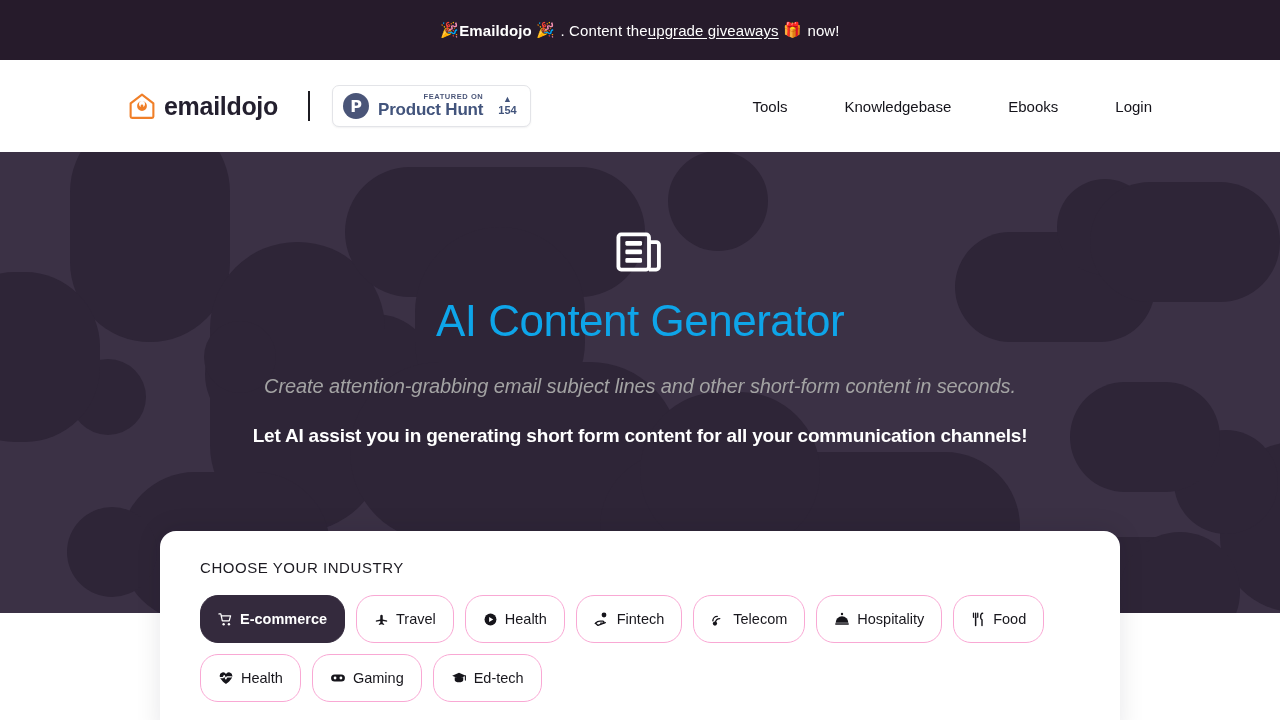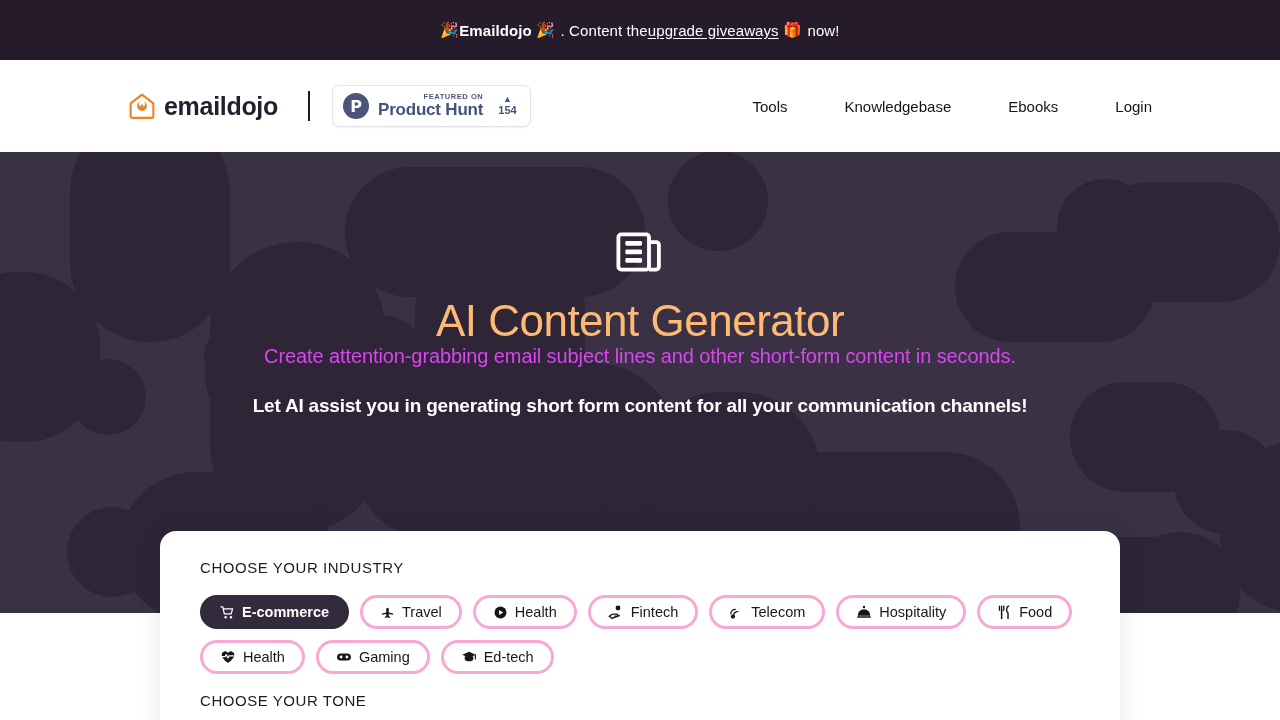--- a/index.html
+++ b/index.html
@@ -111,29 +111,31 @@
   .hero-inner {
     position: relative;
     z-index: 2;
     text-align: center;
     padding-top: 73px;
   }
   .hero-icon { width: 54px; height: 54px; margin: 0 auto 18px; display: block; }
   .hero-title {
     font-size: 44px;
     font-weight: 400;
-    color: #fdba74;
+    color: #0ea5e9;
     letter-spacing: -.5px;
     line-height: 1.1;
   }
   .hero-sub {
+    margin-top: 30px;
     font-size: 20px;
     font-weight: 400;
-    color: #d946ef;
+    color: #a3a3a3;
     letter-spacing: -.1px;
+    font-style: italic;
   }
   .hero-tag {
     margin-top: 27px;
     font-size: 19px;
     font-weight: 700;
     color: #ffffff;
     letter-spacing: -.2px;
   }
 
   
@@ -159,24 +161,24 @@
   .chips {
     display: flex;
     flex-wrap: wrap;
     gap: 11px;
     margin-top: 19px;
   }
   .chip {
     display: inline-flex;
     align-items: center;
     gap: 7px;
-    height: 34px;
+    height: 48px;
     padding: 0 17px;
     border-radius: 18px;
-    border: 3px solid #f9a8d4;
+    border: 1px solid #f9a8d4;
     background: #ffffff;
     color: #18171d;
     font-size: 14.5px;
     cursor: pointer;
     white-space: nowrap;
   }
   .chip.active {
     background: #342a3d;
     border-color: #342a3d;
     color: #ffffff;

